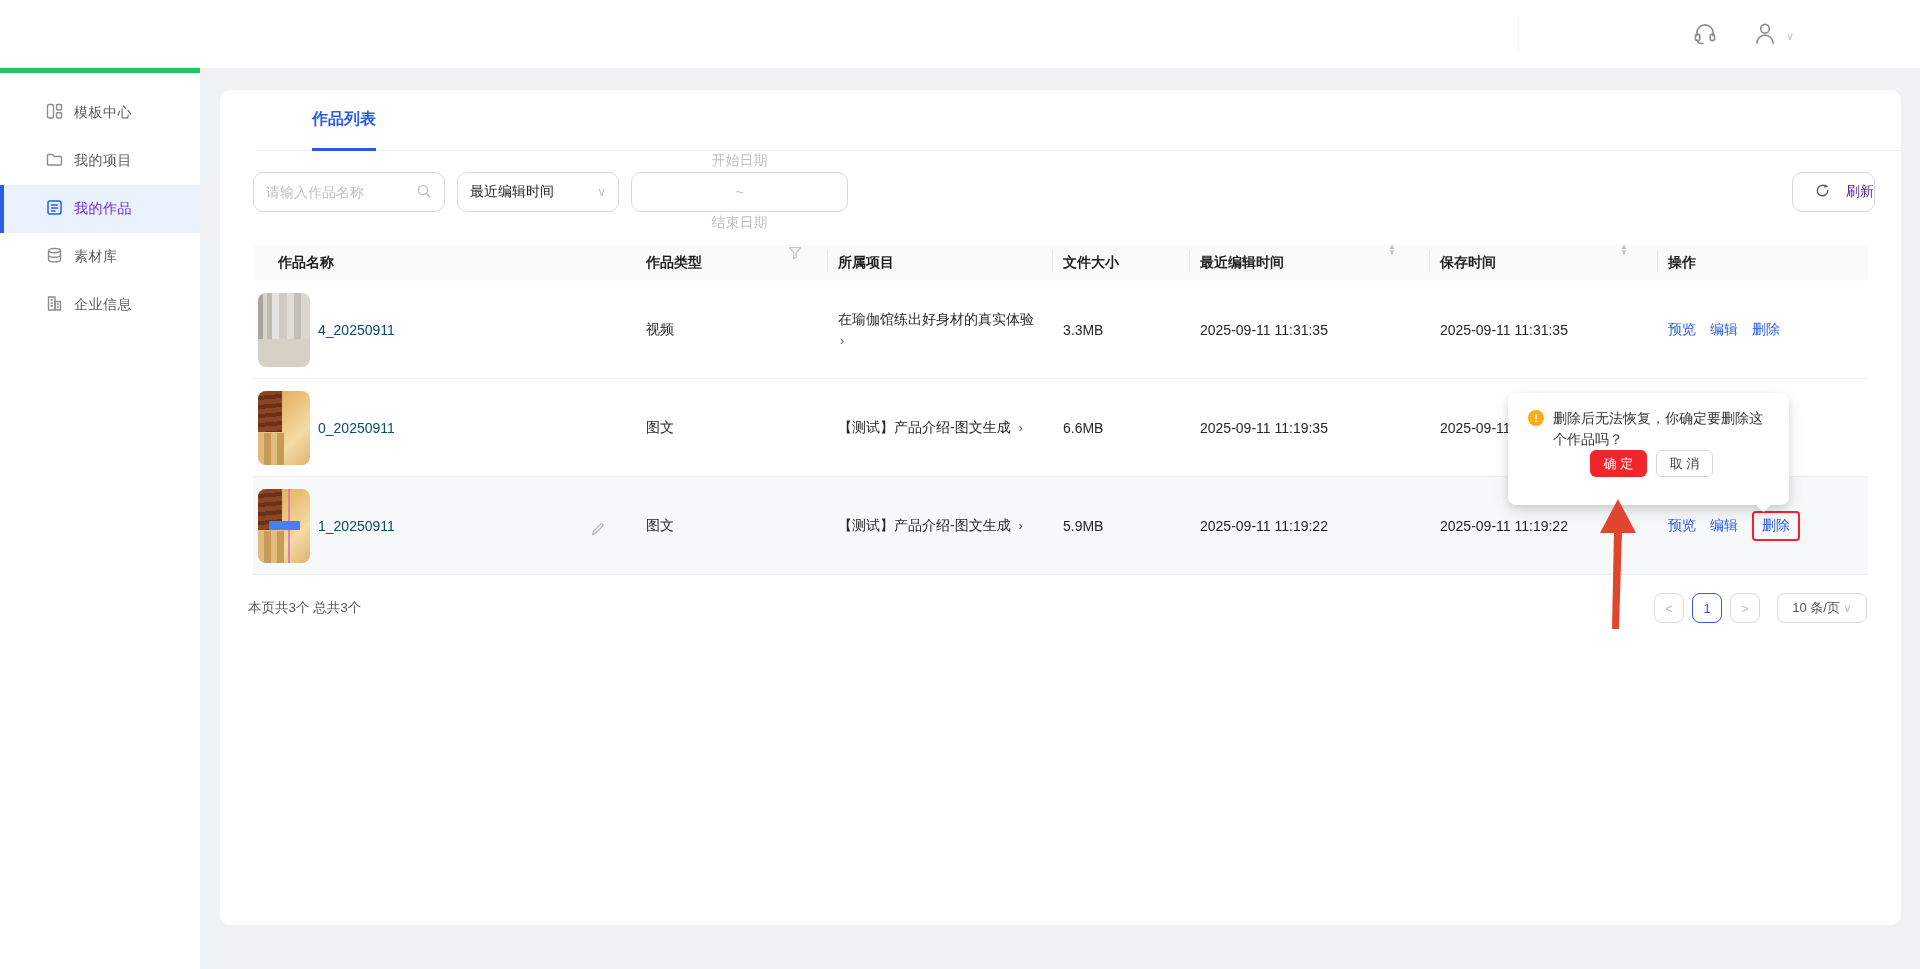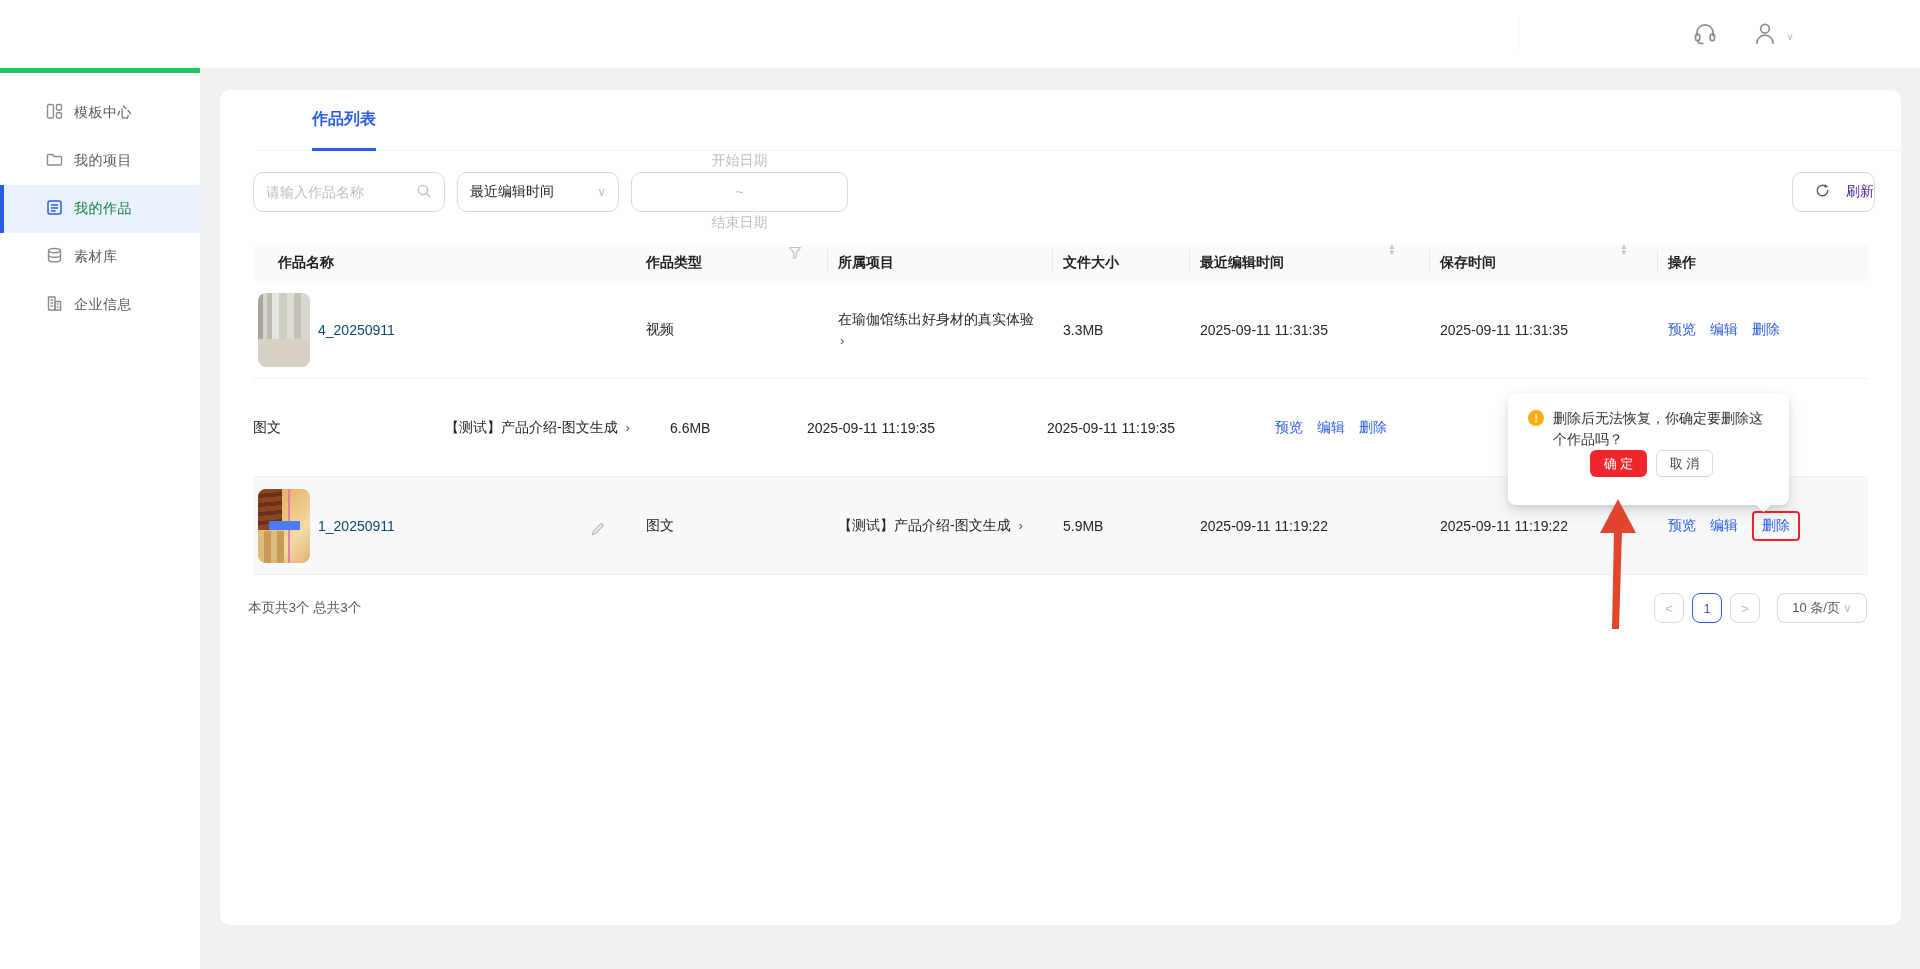--- a/index.html
+++ b/index.html
@@ -15,21 +15,21 @@
   .topbar-divider { position:absolute; left:1518px; top:16px; width:1px; height:34px; background:#f2f2f2; }
   .tb-icon { position:absolute; top:20px; cursor:pointer; }
   .tb-headset { left:1692px; }
   .tb-user { left:1752px; }
   .tb-caret { position:absolute; left:1786px; top:30px; color:#bfbfbf; font-size:11px; cursor:pointer; }
 
   
   .sidebar { position:absolute; left:0; top:68px; width:200px; bottom:0; background:#fff; border-top:5px solid #22c55e; z-index:4; padding-top:16px; }
   .side-item { position:relative; height:48px; display:flex; align-items:center; padding-left:46px; gap:11px; font-size:14px; color:#595959; cursor:pointer; }
   .side-item .lbl { letter-spacing:.5px; }
-  .side-item.active { background:#e9f2fd; color:#15803d; }
+  .side-item.active { background:#e9f2fd; color:#6d28d9; }
   .side-item.active::before { content:""; position:absolute; left:0; top:0; bottom:0; width:4px; background:#2b5ce5; }
 
   
   .card { position:absolute; left:220px; top:90px; width:1681px; height:835px; background:#fff; border-radius:10px; }
   .tabbar { height:61px; border-bottom:1px solid #f0f0f0; padding-left:55px;margin-left:37px; }
   .tab { display:inline-block; line-height:58px; height:61px; border-bottom:3px solid #2b5ce5; color:#2b5ce5; font-weight:bold; font-size:16px; cursor:pointer; }
 
   
   .filters { position:absolute; left:33px; right:26px; top:82px; height:40px;padding-left:9px; }
   .fbox { position:absolute; top:0; height:40px; border:1px solid #d9d9d9; border-radius:10px; background:#fff; display:flex; align-items:center; font-size:14px; }
@@ -250,20 +250,24 @@
       <div class="c-edited">2025-09-11 11:31:35</div>
       <div class="c-saved">2025-09-11 11:31:35</div>
       <div class="ops">
         <span class="op">预览</span>
         <span class="op">编辑</span>
         <span class="op">删除</span>
       </div>
     </div>
 
     <div class="trow">
+      <div class="c-name cell-name">
+        <div class="thumb thumb-bread"></div>
+        <span class="w-name">0_20250911</span>
+      </div>
       <div class="c-type">图文</div>
       <div class="c-project cell-project">
         <span>【测试】产品介绍-图文生成</span>
         <span class="parrow">›</span>
       </div>
       <div class="c-size">6.6MB</div>
       <div class="c-edited">2025-09-11 11:19:35</div>
       <div class="c-saved">2025-09-11 11:19:35</div>
       <div class="ops">
         <span class="op">预览</span>

